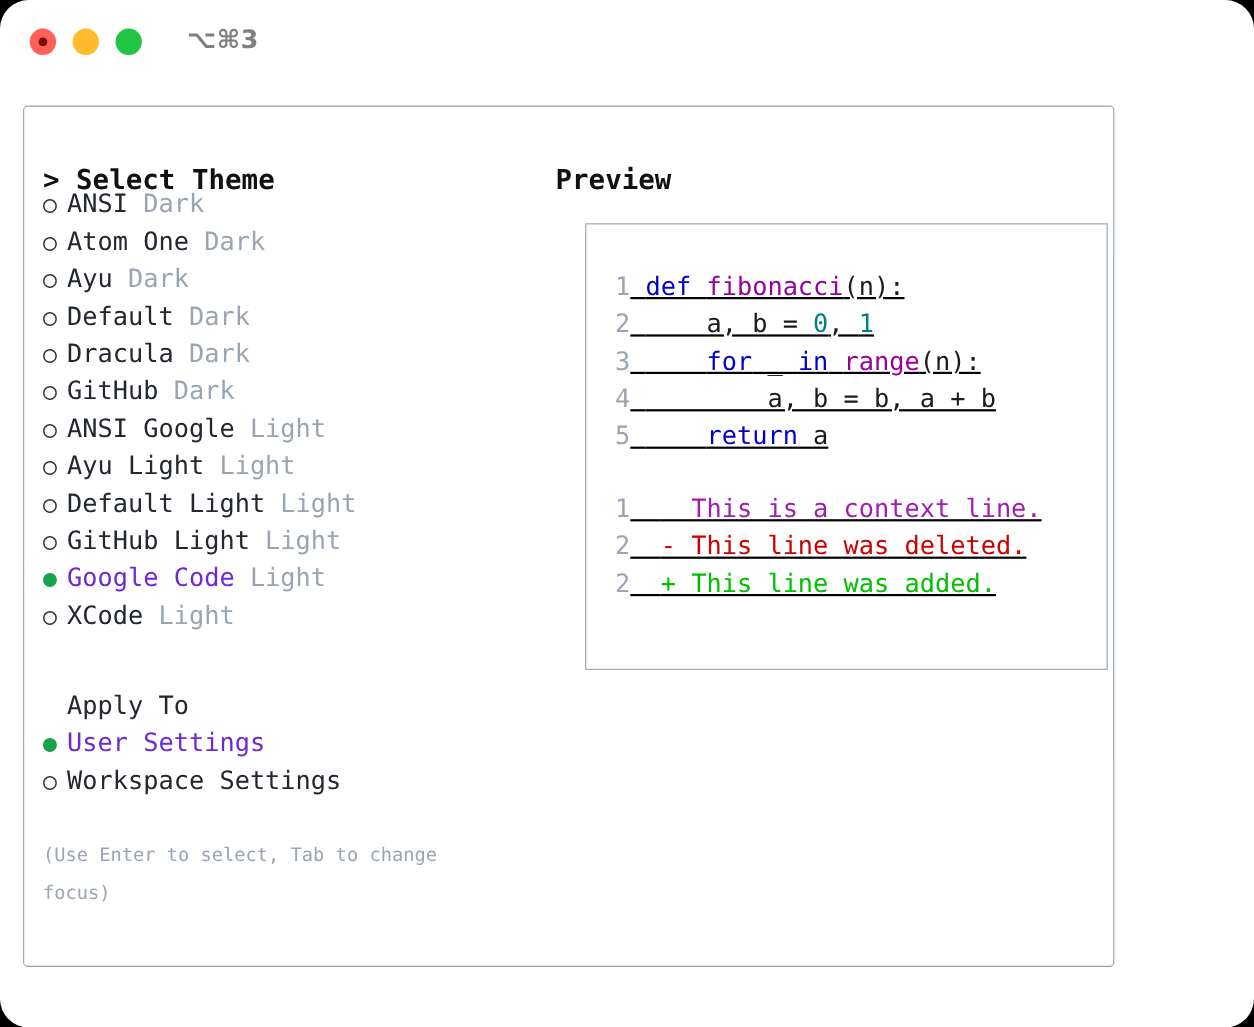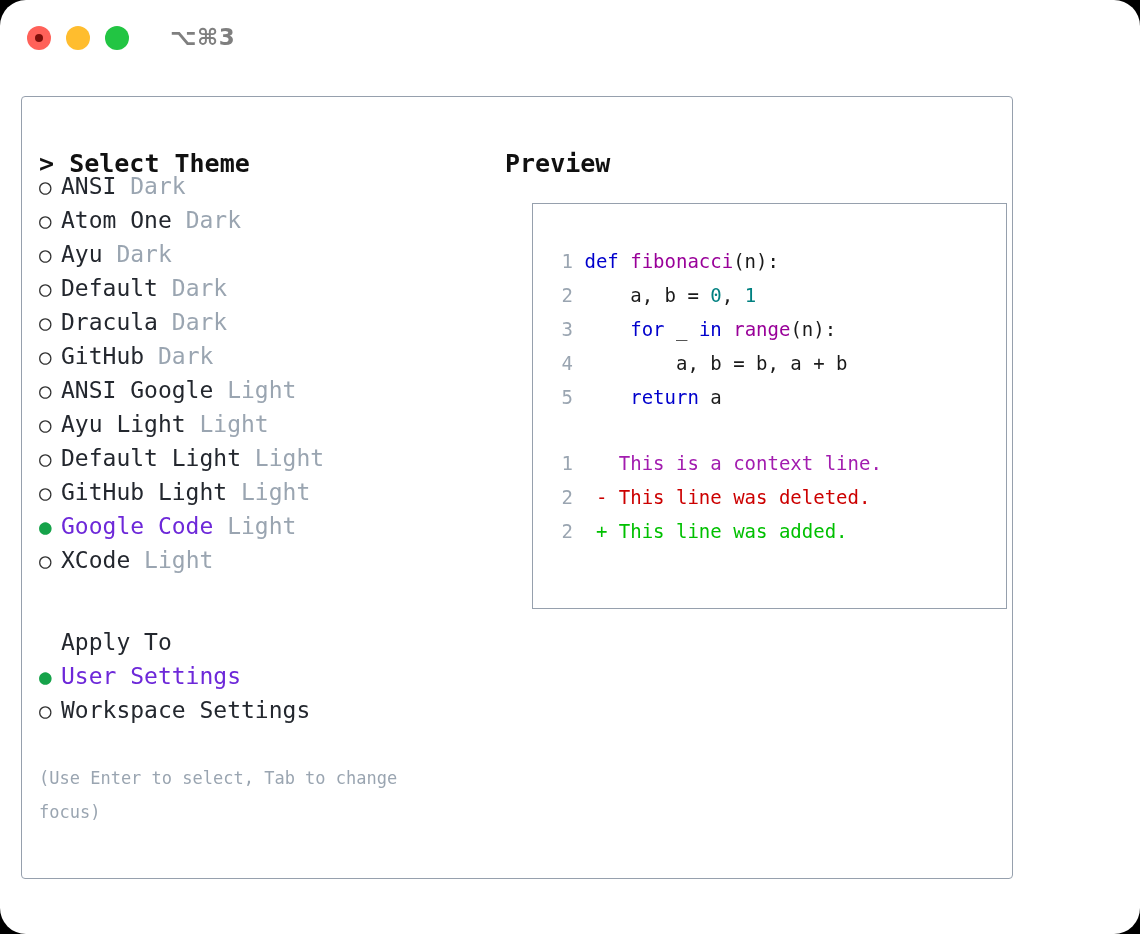--- a/index.html
+++ b/index.html
@@ -171,22 +171,23 @@
 
   #code-area {
     position: absolute;
     left: 10px;
     top: 40px;
     width: 455px;
   }
   .code-line {
     height: 34px;
     line-height: 34px;
-    font-size: 19px;
-    white-space: pre;
+    font-size: 23px;
+    white-space: pre;
+    text-decoration: underline;
   }
   .gutter {
     display: inline-block;
     width: 30px;
     text-align: right;
     color: #9aa5b1;
   }
 
   .tok-kw   { color: #0000cc; }
   .tok-fn   { color: #990099; }

